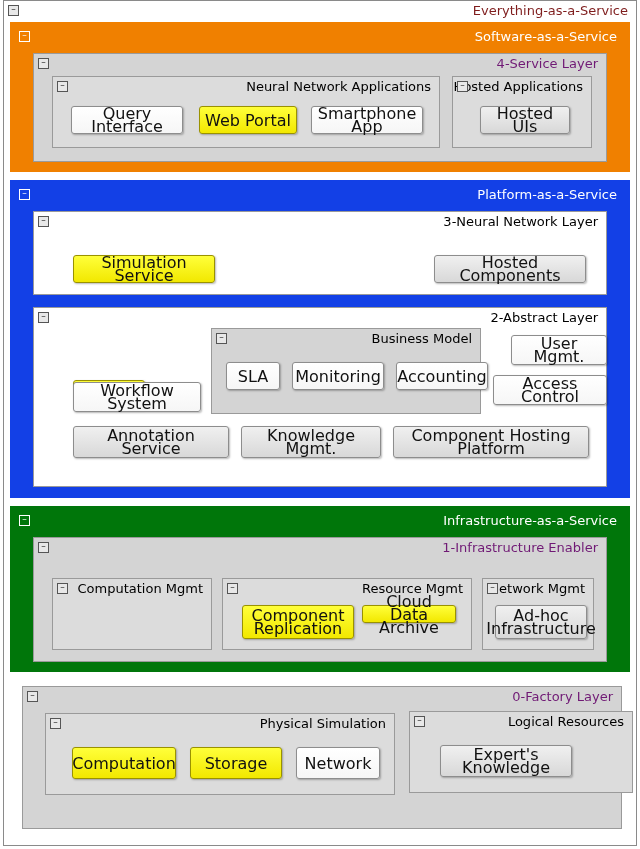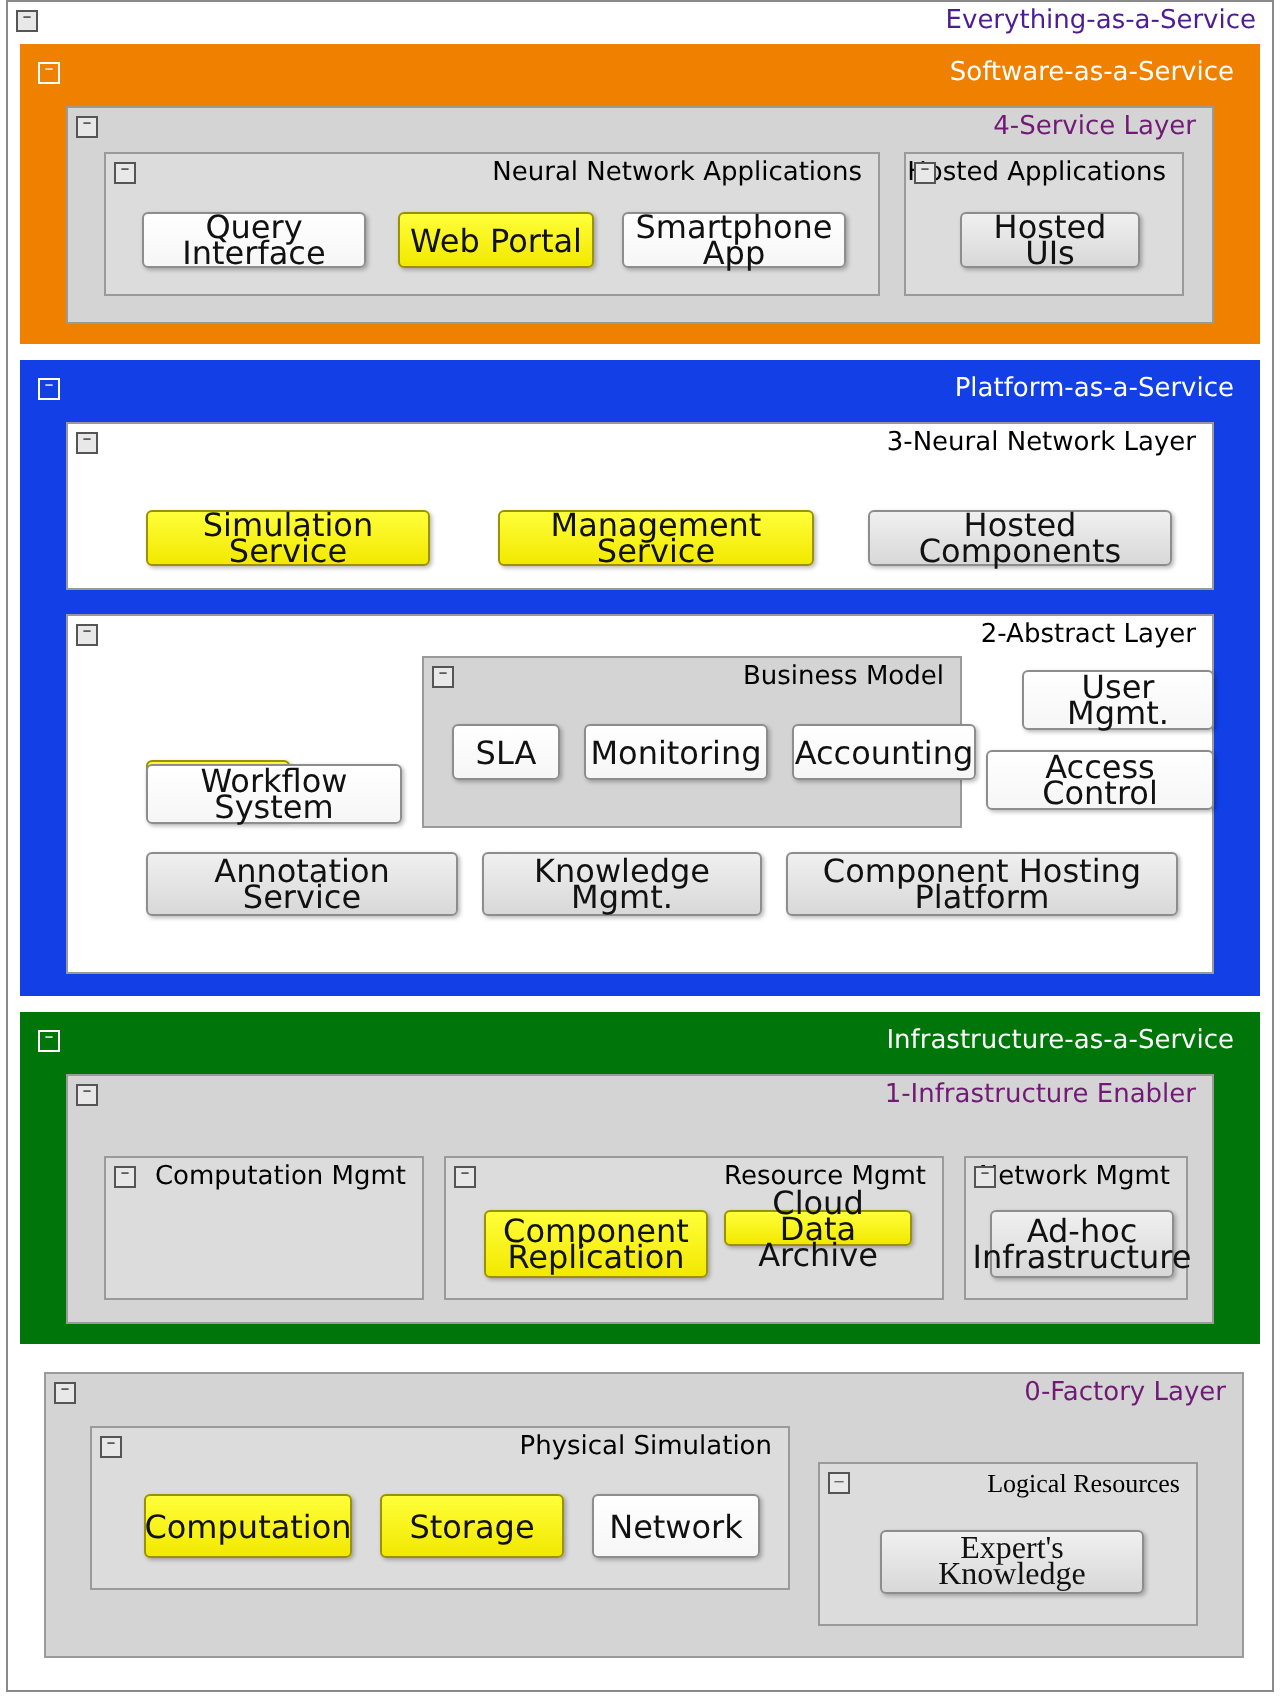--- a/index.html
+++ b/index.html
@@ -54,21 +54,21 @@
   #outer {
     position: absolute;
     left: 3px;
     top: 0px;
     width: 634px;
     height: 846px;
     border: 1px solid #8a8a8a;
     background: #ffffff;
   }
   #outer > .title {
-    color: #4c1d95;
+    color: #7f1d1d;
     font-size: 13px;
   }
 
   
   .saas {
     position: absolute;
     border: 5px solid #f08000;
     background: #f08000;
   }
   .paas {
@@ -196,23 +196,20 @@
       <div class="collapse"></div>
       <div class="title">Platform-as-a-Service</div>
 
       <div class="panel-white box" style="left:18px; top:26px; width:574px; height:84px;">
         <div class="collapse"></div>
         <div class="title">3-Neural Network Layer</div>
 
         <div class="node yellow" style="left:39px; top:43px; width:142px; height:28px;">
           <span>Simulation Service</span>
         </div>
-        <div class="node yellow" style="left:215px; top:43px; width:158px; height:28px;">
-          <span>Management Service</span>
-        </div>
         <div class="node grey" style="left:400px; top:43px; width:152px; height:28px;">
           <span>Hosted Components</span>
         </div>
       </div>
 
       <div class="panel-white box" style="left:18px; top:122px; width:574px; height:180px;">
         <div class="collapse"></div>
         <div class="title">2-Abstract Layer</div>
 
         <div class="node yellow" style="left:39px; top:32px; width:72px; height:30px;margin-top:40px;">
@@ -304,21 +301,21 @@
           <span>Computation</span>
         </div>
         <div class="node yellow" style="left:144px; top:33px; width:92px; height:32px;">
           <span>Storage</span>
         </div>
         <div class="node white" style="left:250px; top:33px; width:84px; height:32px;">
           <span>Network</span>
         </div>
       </div>
 
-      <div class="subpanel lighter box" style="left:386px; top:44px; width:190px; height:82px;font-family:Liberation Serif, serif;">
+      <div class="subpanel lighter box" style="left:386px; top:24px; width:224px; height:82px;">
         <div class="collapse"></div>
         <div class="title">Logical Resources</div>
 
         <div class="node grey" style="left:30px; top:33px; width:132px; height:32px;">
           <span>Expert's Knowledge</span>
         </div>
       </div>
     </div>
 
   </div>

